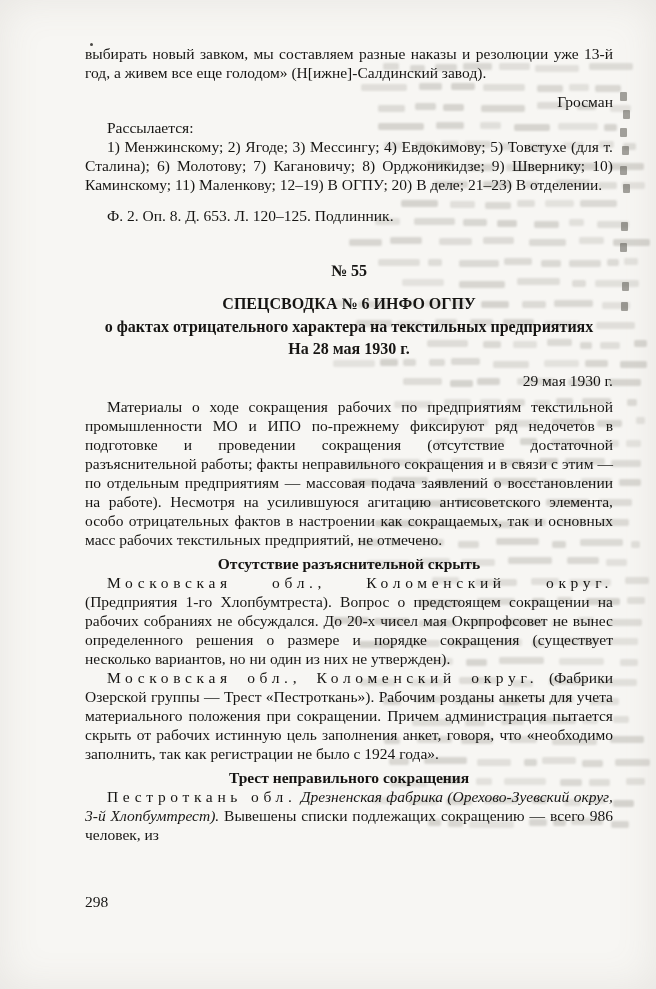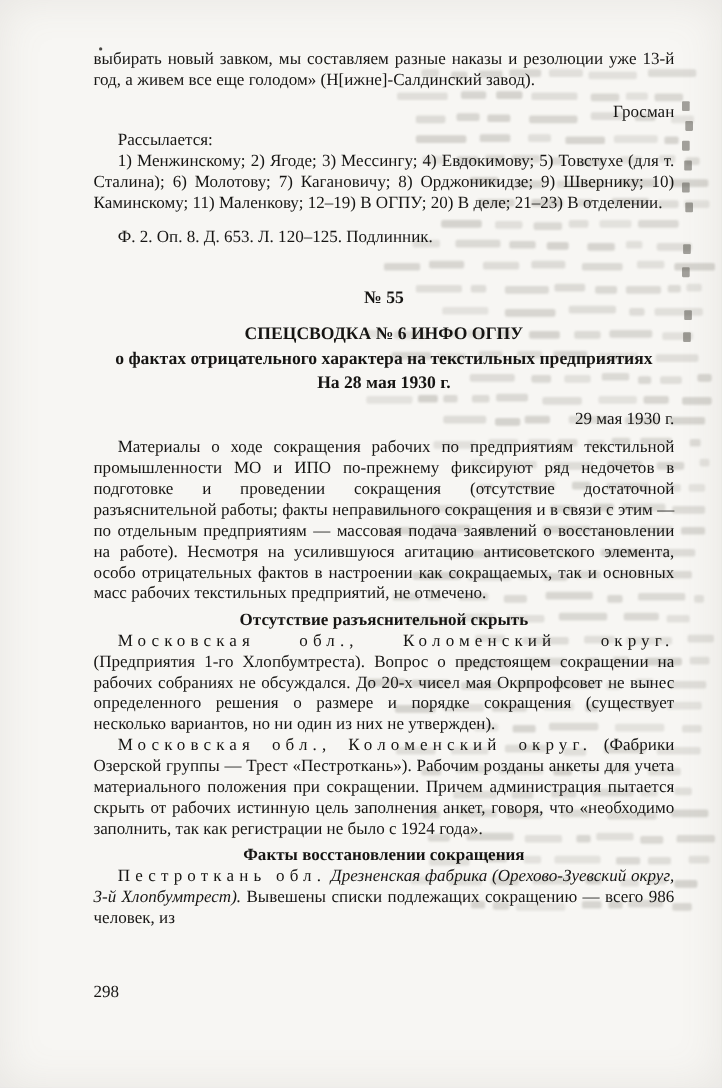--- a/index.html
+++ b/index.html
@@ -388,21 +388,21 @@
 
     <p class="para lead">Материалы о ходе сокращения рабочих по предприятиям текстильной промышленности МО и ИПО по-прежнему фиксируют ряд недочетов в подготовке и проведении сокращения (отсутствие достаточной разъяснительной работы; факты неправильного сокращения и в связи с этим — по отдельным предприятиям — массовая подача заявлений о восстановлении на работе). Несмотря на усилившуюся агитацию антисоветского элемента, особо отрицательных фактов в настроении как сокращаемых, так и основных масс рабочих текстильных предприятий, не отмечено.</p>
 
     <h3 class="sechead">Отсутствие разъяснительной скрыть</h3>
 
     <p class="para"><span class="spaced">Московская обл., Коломенский округ.</span><span> (Предприятия 1-го Хлопбумтреста). Вопрос о предстоящем сокращении на рабочих собраниях не обсуждался. До 20-х чисел мая Окрпрофсовет не вынес определенного решения о размере и порядке сокращения (существует несколько вариантов, но ни один из них не утвержден).</span></p>
 
     <p class="para"><span class="spaced">Московская обл., Коломенский округ.</span><span> (Фабрики Озерской группы — Трест «Пестроткань»). Рабочим розданы анкеты для учета материального положения при сокращении. Причем администрация пытается скрыть от рабочих истинную цель заполнения анкет, говоря, что «необходимо заполнить, так как регистрации не было с 1924 года».</span></p>
 
 
-    <h3 class="sechead">Факты восстановлении сокращения</h3>
+    <h3 class="sechead">Трест неправильного сокращения</h3>
 
     <p class="para"><span class="spaced">Пестроткань обл.</span><span class="it"> Дрезненская фабрика (Орехово-Зуевский округ, 3-й Хлопбумтрест).</span><span> Вывешены списки подлежащих сокращению — всего 986 человек, из</span></p>
 
   </div>
 
   <div class="pagenum">298</div>
 
 </div>
 
 </body></html>

